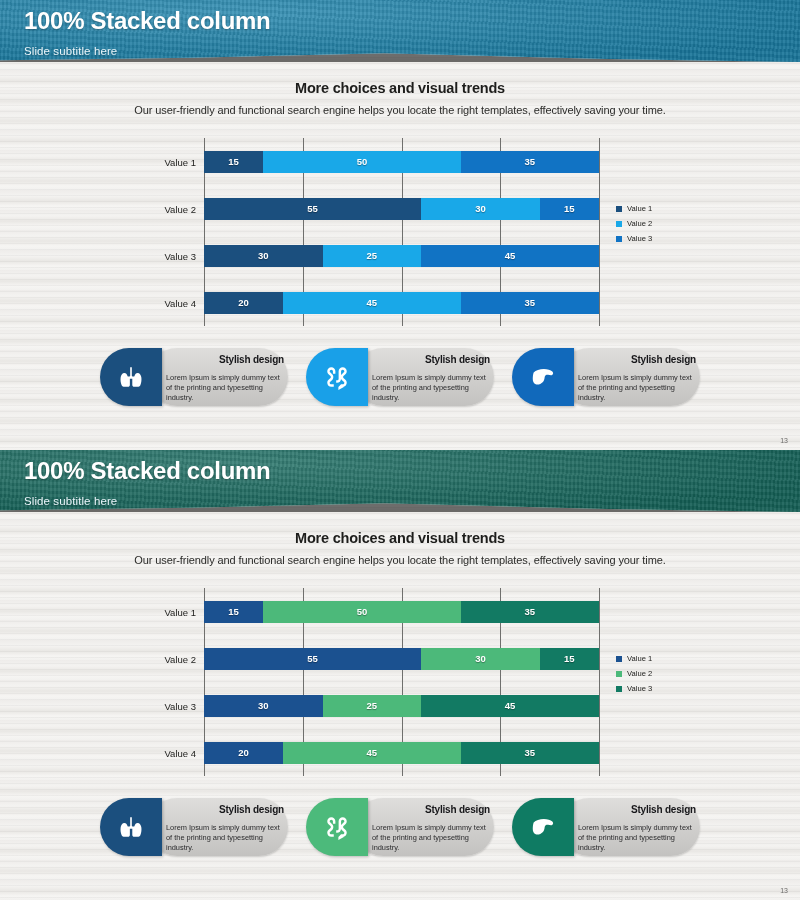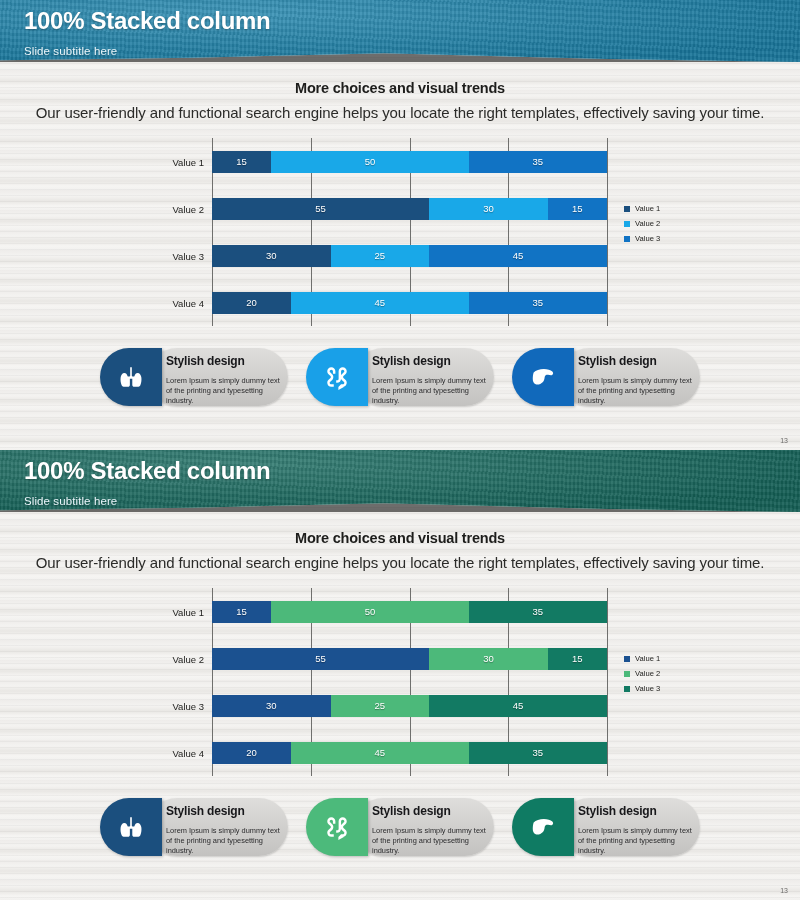--- a/index.html
+++ b/index.html
@@ -59,38 +59,38 @@
     text-shadow: 0 1px 2px rgba(0,0,0,0.25);
   }
   .slide-subtitle {
     color: #eaf6fb; font-size: 11.5px; margin-top: 12px; letter-spacing: 0.1px;
     text-shadow: 0 1px 2px rgba(0,0,0,0.25);
   }
 
   
   .content-head { position: absolute; top: 80px; left: 0; width: 800px; text-align: center; }
   .content-title { font-size: 14.5px; font-weight: bold; color: #1d1d1b; letter-spacing: -0.2px; }
-  .content-sub { font-size: 15px; color: #2b2b29; margin-top: 8px; letter-spacing: -0.1px; }
-
-  
-  .chart { position: absolute; left: 12px; top: 132px; width: 660px; height: 200px; }
+  .content-sub { font-size: 11px; color: #2b2b29; margin-top: 8px; letter-spacing: -0.1px; }
+
+  
+  .chart { position: absolute; left: 4px; top: 132px; width: 660px; height: 200px; }
   .chart-inner { position: relative; width: 800px; height: 200px; }
   .plot {
     position: absolute; left: 200px; top: 6px;
     width: 395px; height: 188px;
   }
   .gridline {
     position: absolute; top: 0; width: 1px; height: 100%;
     background: #6f6f6d;
   }
   .rows { position: absolute; inset: 0; display: flex; flex-direction: column; justify-content: space-around; }
   .row { position: relative; height: 22px; display: flex; }
   .seg {
     height: 22px; display: flex; align-items: center; justify-content: center;
-    color: #ffffff; font-size: 9.5px; font-weight: normal;
+    color: #ffffff; font-size: 9.5px; font-weight: bold;
     text-shadow: 0 1px 1px rgba(0,0,0,0.35);
   }
   .row-label {
     position: absolute; right: 8px; top: 50%; transform: translateY(-50%);
     font-size: 9.5px; color: #1d1d1b; white-space: nowrap;
   }
   .labels { position: absolute; left: 0; top: 6px; width: 200px; height: 188px;
             display: flex; flex-direction: column; justify-content: space-around; }
   .label-cell { position: relative; height: 22px; }
 
@@ -111,21 +111,21 @@
   }
   .card-icon {
     position: absolute; left: 0; top: 0; width: 62px; height: 58px;
     border-top-left-radius: 29px; border-bottom-left-radius: 29px;
     display: flex; align-items: center; justify-content: center;
     box-shadow: 1px 1px 3px rgba(0,0,0,0.25);
     z-index: 2;
   }
   .card-icon svg { width: 26px; height: 26px; fill: #ffffff; }
   .card-text { position: absolute; left: 66px; top: 6px; width: 118px; z-index: 3; }
-  .card-title { font-size: 12px; font-weight: bold; color: #17171a; letter-spacing: -0.2px; }
+  .card-title { font-size: 10px; font-weight: bold; color: #17171a; letter-spacing: -0.2px; text-align: right; }
   .card-desc { font-size: 7.4px; color: #2a2a2c; line-height: 1.32; margin-top: 8px; }
 
   .page-num {
     position: absolute; right: 12px; bottom: 6px;
     font-size: 7px; color: #6d6c6a;
   }
 </style>
 </head>
 <body>
 

